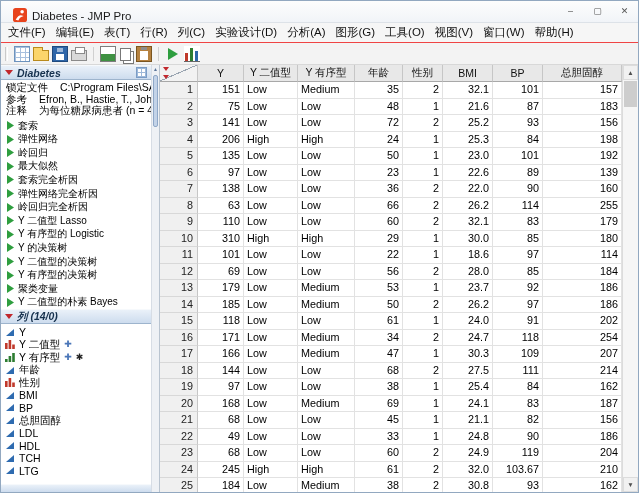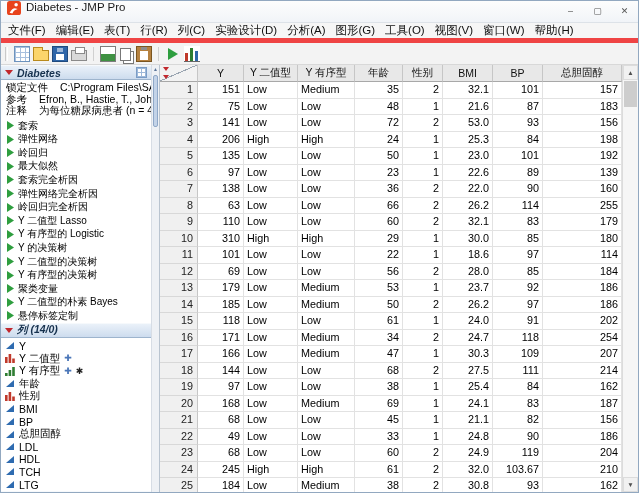--- a/index.html
+++ b/index.html
@@ -7,33 +7,33 @@
   body { font-family: "Liberation Sans", "DejaVu Sans", sans-serif; }
 
   .window{
     position:relative; width:639px; height:493px;
     border:1px solid #92a8c0; overflow:hidden; background:#fff;
     display:flex; flex-direction:column;
   }
 
   
   .titlebar{
-    flex:none; height:22px; display:flex; align-items:flex-start; gap:5px;
-    padding-left:6px; background:linear-gradient(#fdfdfd,#f1f4f8);
+    flex:none; height:22px; display:flex; align-items:flex-end; gap:5px;
+    padding-left:12px; background:linear-gradient(#fdfdfd,#f1f4f8);
     border-bottom:1px solid #dde2e8;
   }
   .appicon{ width:14px; height:14px; flex:none; display:inline-block; }
   .title{ font-size:11.5px; color:#1b1b1b; }
   .winbtns{ margin-left:auto; display:flex; height:100%; }
   .wbtn{ width:27px; text-align:center; line-height:21px; font-size:9px; color:#555; cursor:default; }
 
   
   .menubar{
     flex:none; height:20px; display:flex; align-items:center;
-    background:#f6f6f6; border-bottom:5px solid #ef4444; padding-left:2px;
+    background:#f6f6f6; border-bottom:1px solid #ef4444; padding-left:2px;
   }
   .menu-item{ font-size:11.5px; color:#111; padding:0 5px; line-height:19px; white-space:nowrap; }
 
   
   .toolbar{
     flex:none; height:22px; display:flex; align-items:center; gap:3px;
     background:#f3f3f3; border-bottom:1px solid #d8d8d8; padding-left:4px;
   }
   .grip{ width:3px; height:14px; border-left:1px solid #c9c9c9; border-right:1px solid #ffffff; margin-right:3px; }
   .tb{ width:16px; height:16px; flex:none; position:relative; display:inline-block; }
@@ -314,28 +314,20 @@
             <span>聚类变量</span>
           </div>
           <div class="script">
             <span class="runicon">
               <svg width="8" height="9" viewBox="0 0 8 9">
                 <path d="M1 0 L8 4.5 L1 9 Z" fill="#2e9e3f"></path>
               </svg>
             </span>
             <span>Y 二值型的朴素 Bayes</span>
           </div>
-          <div class="script">
-            <span class="runicon">
-              <svg width="8" height="9" viewBox="0 0 8 9">
-                <path d="M1 0 L8 4.5 L1 9 Z" fill="#2e9e3f"></path>
-              </svg>
-            </span>
-            <span>悬停标签定制</span>
-          </div>
         </div>
 
       <div class="panel-header">
         <span class="redtri"></span>
         <span class="ph-label">列 (14/0)</span>
       </div>
       <div class="cols" id="cols">
           <div class="col-item">
             <span class="cicon">
               <svg width="10" height="9" viewBox="0 0 10 9">
@@ -489,21 +481,21 @@
             <div class="cell num">87</div>
             <div class="cell num">183</div>
           </div>
           <div class="row">
             <div class="cell rn">3</div>
             <div class="cell num">141</div>
             <div class="cell txt">Low</div>
             <div class="cell txt">Low</div>
             <div class="cell num">72</div>
             <div class="cell num">2</div>
-            <div class="cell num">53.0</div>
+            <div class="cell num">25.2</div>
             <div class="cell num">93</div>
             <div class="cell num">156</div>
           </div>
           <div class="row">
             <div class="cell rn">4</div>
             <div class="cell num">206</div>
             <div class="cell txt">High</div>
             <div class="cell txt">High</div>
             <div class="cell num">24</div>
             <div class="cell num">1</div>

